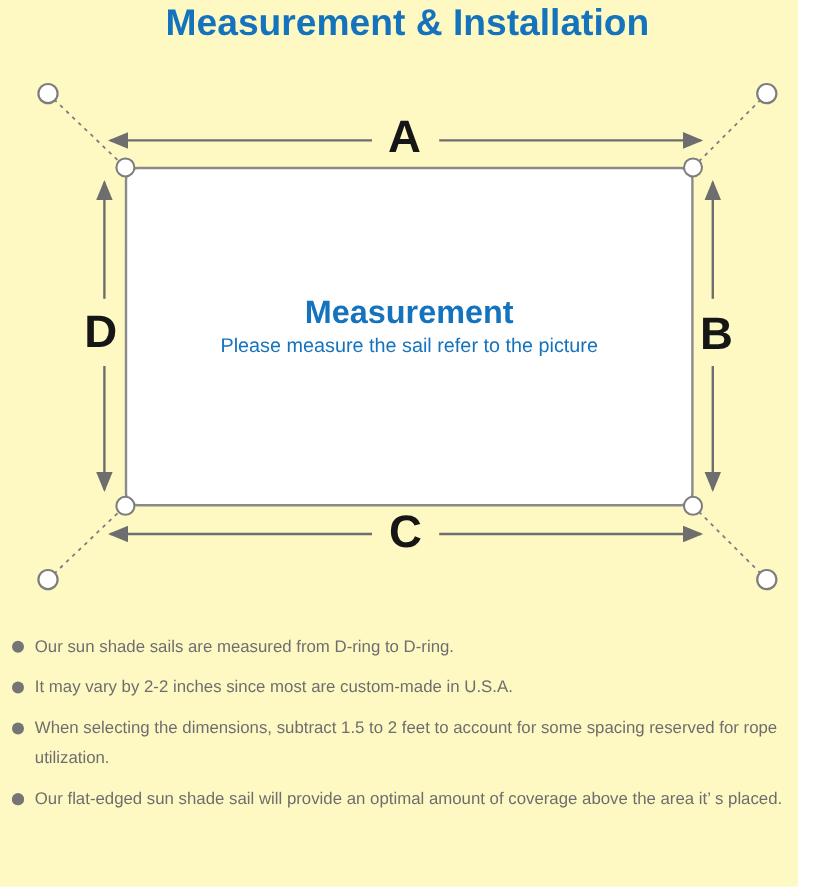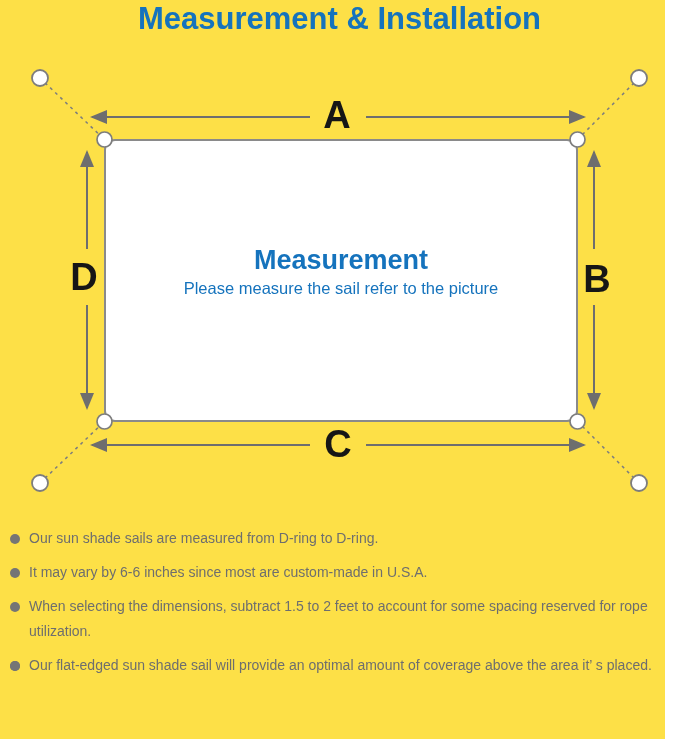--- a/index.html
+++ b/index.html
@@ -1,18 +1,18 @@
 <!DOCTYPE html>
 <html style="--accent: #1573bd; --line: #7d7d7d; --label: #161616; --note-text: #6e6e6e;"><head>
 <meta charset="utf-8">
 <style>
   html,body { margin:0; padding:0; background:#ffffff; }
   .page {
     position:relative; width:665px; height:739px; overflow:hidden;
-    background:#fde047; font-family:"Liberation Sans", sans-serif;
+    background:#fef9c3; font-family:"Liberation Sans", sans-serif;
   }
   .title {
     position:absolute; top:1px; left:0; width:679px; margin:0;
     text-align:center; font-size:31px; font-weight:bold;
     color:var(--accent,#1573bd); letter-spacing:0px;
   }
   .diagram { position:absolute; top:42px; left:0; }
 
   
   .dash { stroke:var(--line,#7d7d7d); stroke-width:1.5; stroke-dasharray:3 4; fill:none; }
@@ -98,21 +98,21 @@
     <text class="ctr-sub" x="341" y="246">Please measure the sail refer to the picture</text>
   </svg>
 
   <ul class="notes">
     <li class="note-item">
       <span class="bullet"></span>
       <span>Our sun shade sails are measured from D-ring to D-ring.</span>
     </li>
     <li class="note-item">
       <span class="bullet"></span>
-      <span>It may vary by 6-6 inches since most are custom-made in U.S.A.</span>
+      <span>It may vary by 2-2 inches since most are custom-made in U.S.A.</span>
     </li>
     <li class="note-item">
       <span class="bullet"></span>
       <span>When selecting the dimensions, subtract 1.5 to 2 feet to account for some spacing reserved for rope utilization.</span>
     </li>
     <li class="note-item">
       <span class="bullet"></span>
     </li>
     <li class="note-item">
       <span class="bullet"></span>

